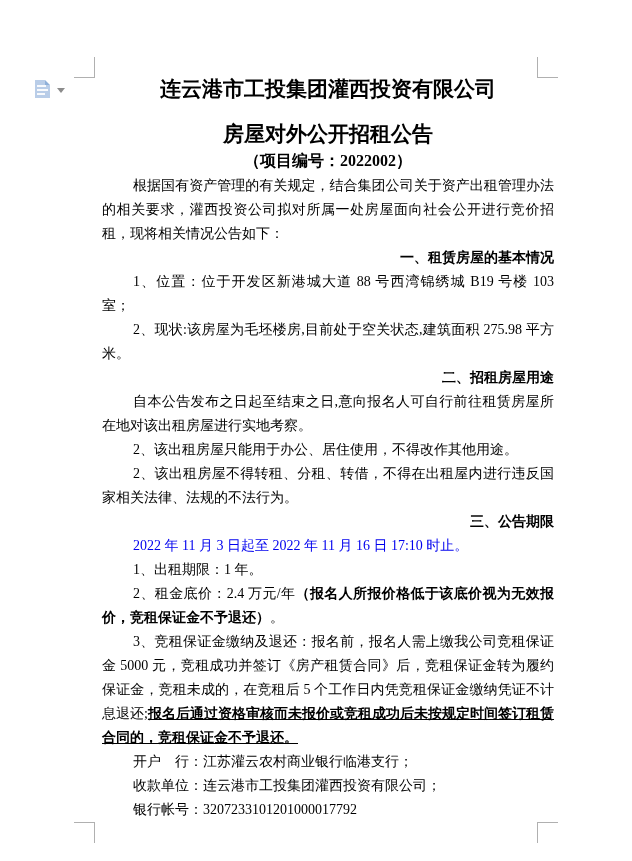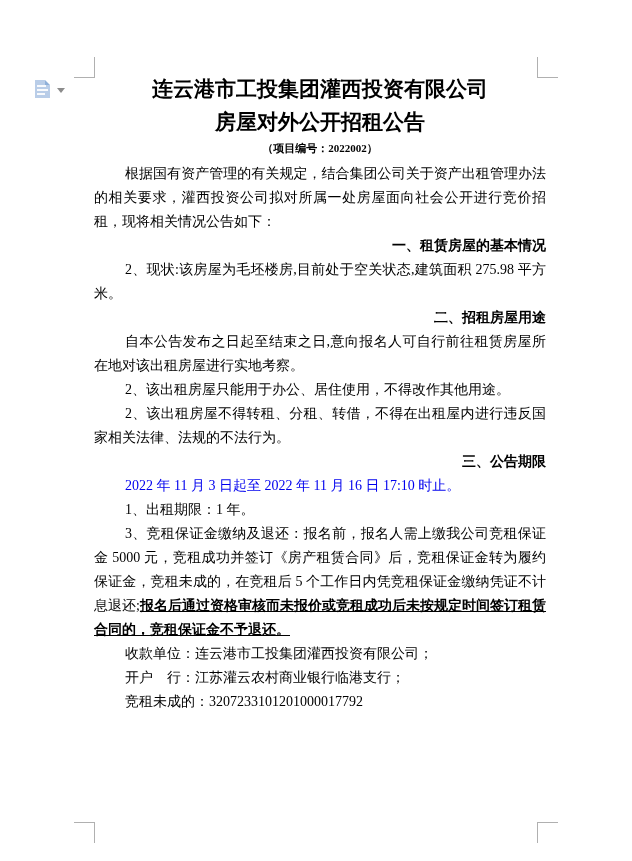--- a/index.html
+++ b/index.html
@@ -25,24 +25,24 @@
     border-top:5px solid #ffffff;border-left:5px solid #8fb0d9;}
   .paste-doc .line{position:absolute;left:2px;height:2px;background:rgba(255,255,255,0.9);}
   .paste-doc .l1{top:5px;width:9px;}
   .paste-doc .l2{top:9px;width:11px;}
   .paste-doc .l3{top:13px;width:8px;}
   .caret{width:0;height:0;margin:8px 0 0 7px;
     border-left:4px solid transparent;border-right:4px solid transparent;
     border-top:5px solid #8c8c8c;}
 
   
-  .content{position:absolute;left:94px;top:74px;width:452px;}
+  .content{position:absolute;left:102px;top:74px;width:452px;}
   .doc-title{font-size:21px;line-height:30px;font-weight:bold;text-align:center;}
-  .doc-subtitle{font-size:21px;line-height:30px;font-weight:bold;text-align:center;margin-top:3px;}
-  .doc-project{font-size:11px;line-height:17px;font-weight:bold;text-align:center;margin-top:3px;}
+  .doc-subtitle{font-size:21px;line-height:30px;font-weight:bold;text-align:center;margin-top:15px;}
+  .doc-project{font-size:16px;line-height:17px;font-weight:bold;text-align:center;margin-top:3px;}
   .doc-body{margin-top:5px;font-size:14px;line-height:24px;}
   .para{margin:0;text-align:justify;text-indent:31px;}
   .para.heading{font-weight:bold;text-align:right;}
   .seg-normal{font-weight:inherit;}
   .seg-bold{font-weight:bold;}
   .seg-bold-underline{font-weight:bold;text-decoration:underline;}
   .seg-blue{color:var(--date-blue);}
 </style>
 </head>
 <body>
@@ -64,28 +64,30 @@
     <div class="caret"></div>
   </div>
 
   <div class="content">
     <div class="doc-title">连云港市工投集团灌西投资有限公司</div>
     <div class="doc-subtitle">房屋对外公开招租公告</div>
     <div class="doc-project">（项目编号：2022002）</div>
     <div class="doc-body">
         <p class="para body"><span class="seg-normal">根据国有资产管理的有关规定，结合集团公司关于资产出租管理办法的相关要求，灌西投资公司拟对所属一处房屋面向社会公开进行竞价招租，现将相关情况公告如下：</span></p>
         <p class="para heading"><span class="seg-normal">一、租赁房屋的基本情况</span></p>
+        <p class="para body"><span class="seg-normal">1、位置：位于开发区新港城大道 88 号西湾锦绣城 B19 号楼 103 室；</span></p>
         <p class="para body"><span class="seg-normal">2、现状:该房屋为毛坯楼房,目前处于空关状态,建筑面积 275.98 平方米。</span></p>
         <p class="para heading"><span class="seg-normal">二、招租房屋用途</span></p>
         <p class="para body"><span class="seg-normal">自本公告发布之日起至结束之日,意向报名人可自行前往租赁房屋所在地对该出租房屋进行实地考察。</span></p>
         <p class="para body"><span class="seg-normal">2、该出租房屋只能用于办公、居住使用，不得改作其他用途。</span></p>
         <p class="para body"><span class="seg-normal">2、该出租房屋不得转租、分租、转借，不得在出租屋内进行违反国家相关法律、法规的不法行为。</span></p>
         <p class="para heading"><span class="seg-normal">三、公告期限</span></p>
         <p class="para body"><span class="seg-blue">2022 年 11 月 3 日起至 2022 年 11 月 16 日 17:10 时止。</span></p>
         <p class="para body"><span class="seg-normal">1、出租期限：1 年。</span></p>
+        <p class="para body"><span class="seg-normal">2、租金底价：2.4 万元/年</span><span class="seg-bold">（报名人所报价格低于该底价视为无效报价，竞租保证金不予退还）</span><span class="seg-normal">。</span></p>
         <p class="para body"><span class="seg-normal">3、竞租保证金缴纳及退还：报名前，报名人需上缴我公司竞租保证金 5000 元，竞租成功并签订《房产租赁合同》后，竞租保证金转为履约保证金，竞租未成的，在竞租后 5 个工作日内凭竞租保证金缴纳凭证不计息退还;</span><span class="seg-bold-underline">报名后通过资格审核而未报价或竞租成功后未按规定时间签订租赁合同的，竞租保证金不予退还。</span></p>
+        <p class="para body"><span class="seg-normal">开户　行：江苏灌云农村商业银行临港支行；</span></p>
         <p class="para body"><span class="seg-normal">收款单位：连云港市工投集团灌西投资有限公司；</span></p>
-        <p class="para body"><span class="seg-normal">开户　行：江苏灌云农村商业银行临港支行；</span></p>
-        <p class="para body"><span class="seg-normal">竞租未成的：3207233101201000017792</span></p>
+        <p class="para body"><span class="seg-normal">银行帐号：3207233101201000017792</span></p>
       </div>
   </div>
 
 </div>
 
 </body></html>

